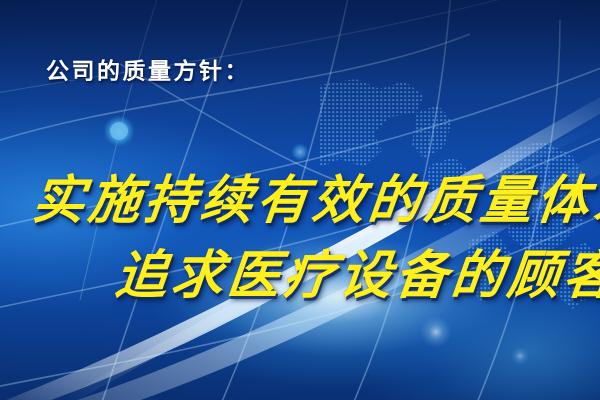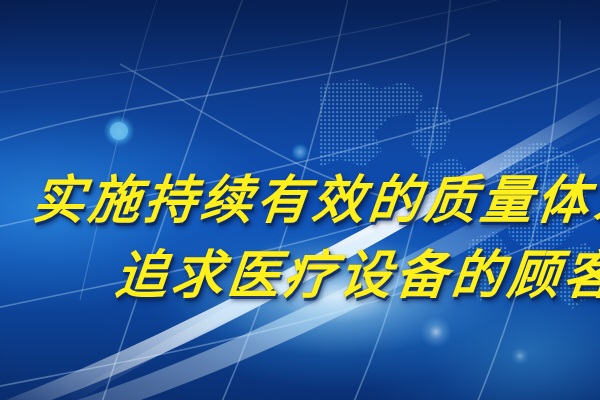--- a/index.html
+++ b/index.html
@@ -202,18 +202,19 @@
         </radialGradient>
       </defs>
       <circle cx="119" cy="131" r="16" fill="url(#nodeg)"></circle>
       <circle cx="119" cy="131" r="9" fill="#6cc3f4" opacity="0.85"></circle>
       <circle cx="300" cy="152" r="9" fill="url(#nodeg)" opacity="0.6"></circle>
     </svg>
   </div>
 
   <div class="layer bg-vignette"></div>
 
+  <div class="headline">公司的质量方针：</div>
 
   <div class="policy-line policy-line-1">实施持续有效的质量体系</div>
 
   <div class="policy-line policy-line-2">追求医疗设备的顾客满意</div>
 
 </div>
 
 </body></html>

